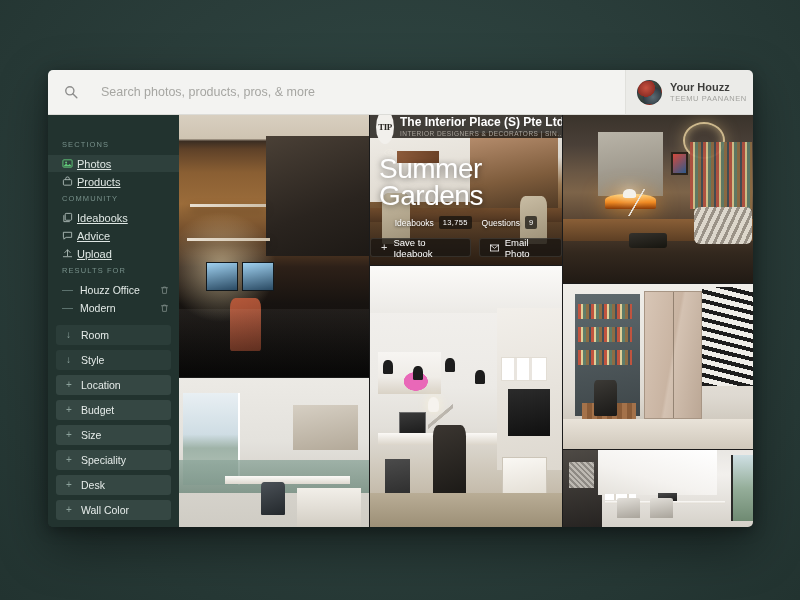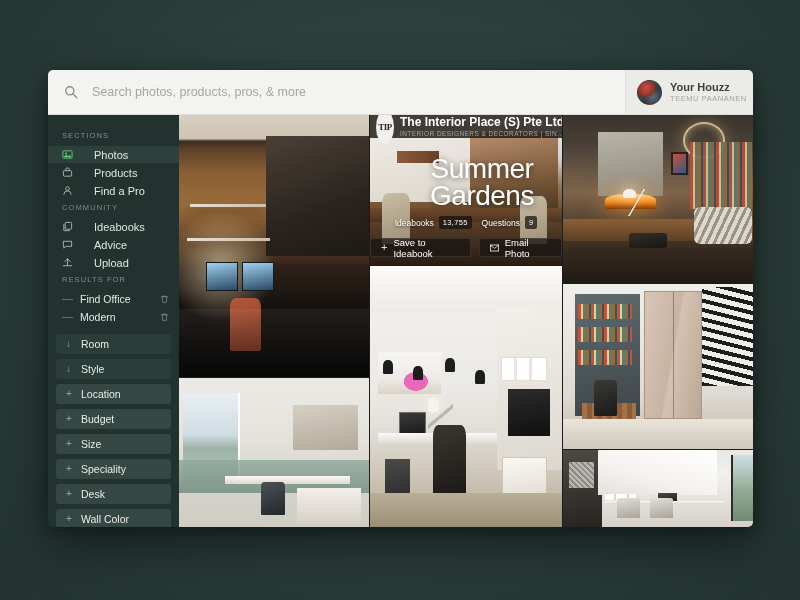--- a/index.html
+++ b/index.html
@@ -48,21 +48,21 @@
 
   #searchbar {
     flex: 1; background: #f3f3f1;
     display: flex; align-items: center; padding-left: 16px;
     border-bottom: 1px solid #dcdcd8;
   }
   #search-icon { width: 14px; height: 14px; flex: 0 0 14px; opacity: .55; }
   #search-input {
     border: 0; background: transparent; outline: none;
     font-family: "Liberation Sans", sans-serif;
-    font-size: 12.5px; color: #3a3a3a; margin-left: 14px; width: 380px;
+    font-size: 12.5px; color: #3a3a3a; margin-left: 23px; width: 380px;
   }
   #search-input::placeholder { color: #a6a6a2; }
 
   #account {
     width: 128px; background: #ebebe8;
     border-bottom: 1px solid #dcdcd8; border-left: 1px solid #e0e0dc;
     display: flex; align-items: center; gap: 8px; padding-left: 11px;
   }
   #avatar {
     width: 25px; height: 25px; border-radius: 50%; flex: 0 0 25px;
@@ -78,30 +78,31 @@
     font-size: 7.5px; color: #a2a29e; letter-spacing: .55px;
     white-space: nowrap; text-transform: uppercase; margin-top: 1px;
   }
 
   
   #body { flex: 1; display: flex; min-height: 0; }
 
   
   #sidebar {
     width: 131px; flex: 0 0 131px;
-    background: #22332f; padding-top: 12px; overflow: hidden;
+    background: #22332f; padding-top: 21px; overflow: hidden;
   }
   .sec-head {
     font-size: 7.5px; color: #77908a; letter-spacing: 1.1px;
     text-transform: uppercase; padding: 0 0 6px 14px; margin-top: 4px;
   }
   .nav-item {
-    height: 17px; display: flex; align-items: center; gap: 21px;
+    height: 17px; display: flex; align-items: center; gap: 4px;
     padding-left: 14px; color: #dfe7e4; font-size: 11px;
     margin-bottom: 1px;
+    text-decoration: underline;
   }
   .nav-item.active { background: #2e403c; }
   .nav-ico { width: 11px; height: 11px; flex: 0 0 11px; opacity: .85; }
   .nav-item.active .nav-ico { opacity: 1; }
 
   .result-row {
     height: 17px; display: flex; align-items: center;
     padding: 0 10px 0 14px; color: #e3eae7; font-size: 10.5px;
     margin-bottom: 1px;
   }
@@ -240,22 +241,22 @@
   #card-titles { line-height: 1.2; overflow: hidden; }
   #card-name { color: #fff; font-size: 12px; font-weight: bold; white-space: nowrap; }
   #card-sub {
     color: #a9a49c; font-size: 6.5px; letter-spacing: .45px;
     text-transform: uppercase; white-space: nowrap; margin-top: 1px;
   }
 
   #card-eye { position: absolute; left: 14px; top: 32px; width: 11px; height: 11px; opacity: .8; }
 
   #card-title {
-    position: absolute; left: 16px; top: 40px; width: 100%;
-    text-align: center; color: #fff;
+    position: absolute; left: 9px; top: 40px; width: 100%;
+    color: #fff;
     font-size: 28px; line-height: .98; font-weight: normal;
     letter-spacing: -.5px;
     text-shadow: 0 1px 6px rgba(0,0,0,.55);
   }
 
   #card-stats {
     position: absolute; left: 0; top: 101px; width: 100%;
     display: flex; justify-content: center; align-items: center; gap: 10px;
   }
   .stat { display: flex; align-items: center; gap: 5px; }
@@ -538,27 +539,20 @@
       </div>
 
       <div class="nav-item">
         <svg class="nav-ico" viewBox="0 0 24 24">
           <rect x="3" y="8" width="18" height="12" rx="2" fill="none" stroke="#c6d3cf" stroke-width="2"></rect>
           <path d="M8 8 V6 a4 4 0 0 1 8 0 V8" fill="none" stroke="#c6d3cf" stroke-width="2"></path>
         </svg>
         <span>Products</span>
       </div>
 
-      <div class="nav-item">
-        <svg class="nav-ico" viewBox="0 0 24 24">
-          <circle cx="12" cy="8" r="4" fill="none" stroke="#c6d3cf" stroke-width="2"></circle>
-          <path d="M4 21 a8 8 0 0 1 16 0" fill="none" stroke="#c6d3cf" stroke-width="2"></path>
-        </svg>
-        <span>Find a Pro</span>
-      </div>
 
       <div class="sec-head">COMMUNITY</div>
 
       <div class="nav-item">
         <svg class="nav-ico" viewBox="0 0 24 24">
           <rect x="7" y="3" width="14" height="15" rx="2" fill="none" stroke="#c6d3cf" stroke-width="2"></rect>
           <path d="M4 7 V21 H17" fill="none" stroke="#c6d3cf" stroke-width="2"></path>
         </svg>
         <span>Ideabooks</span>
       </div>
@@ -575,21 +569,21 @@
           <path d="M12 17 V4 M6 10 L12 4 L18 10" fill="none" stroke="#c6d3cf" stroke-width="2" stroke-linecap="round" stroke-linejoin="round"></path>
           <path d="M3 19 h18" fill="none" stroke="#c6d3cf" stroke-width="2" stroke-linecap="round"></path>
         </svg>
         <span>Upload</span>
       </div>
 
       <div class="sec-head">RESULTS FOR</div>
 
       <div class="result-row">
         <span class="result-dash">—</span>
-        <span class="result-label">Find Office</span>
+        <span class="result-label">Houzz Office</span>
         <svg class="trash-ico" viewBox="0 0 24 24">
           <path d="M4 6 h16 M9 6 V4 h6 v2 M6 6 l1 15 h10 l1 -15" fill="none" stroke="#cdd8d4" stroke-width="2" stroke-linejoin="round" stroke-linecap="round"></path>
         </svg>
       </div>
 
       <div class="result-row">
         <span class="result-dash">—</span>
         <span class="result-label">Modern</span>
         <svg class="trash-ico" viewBox="0 0 24 24">
           <path d="M4 6 h16 M9 6 V4 h6 v2 M6 6 l1 15 h10 l1 -15" fill="none" stroke="#cdd8d4" stroke-width="2" stroke-linejoin="round" stroke-linecap="round"></path>

